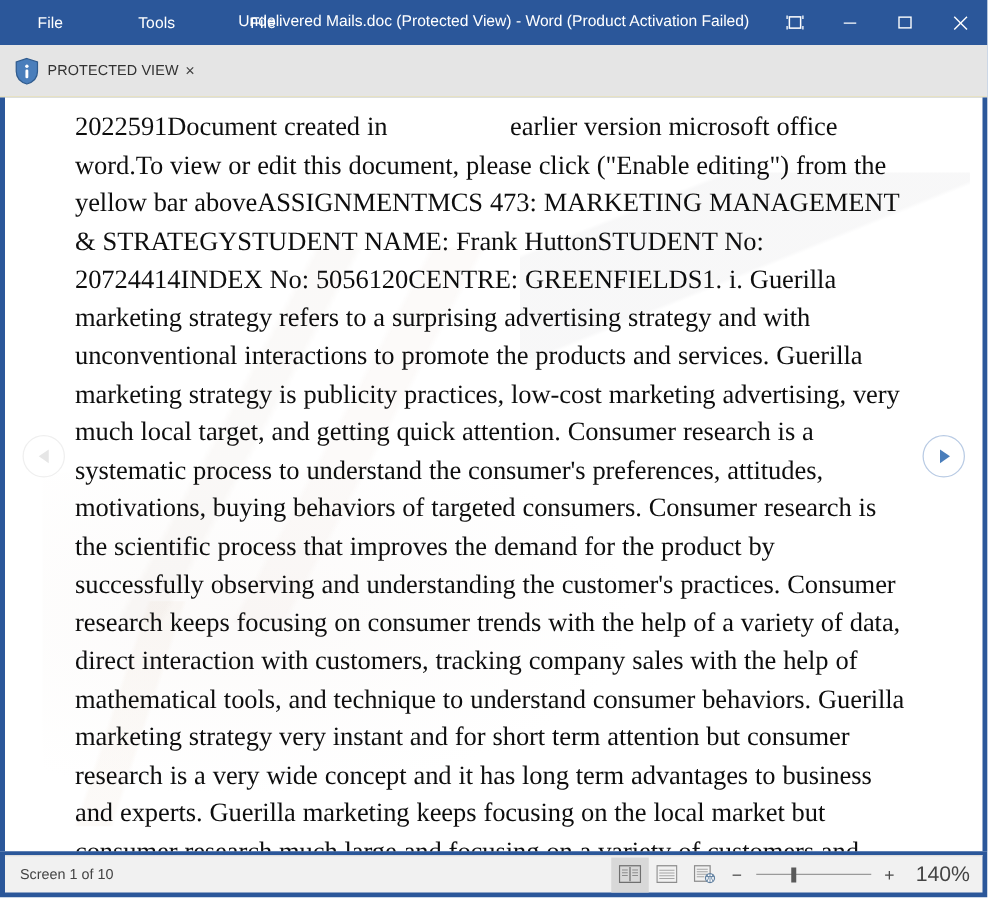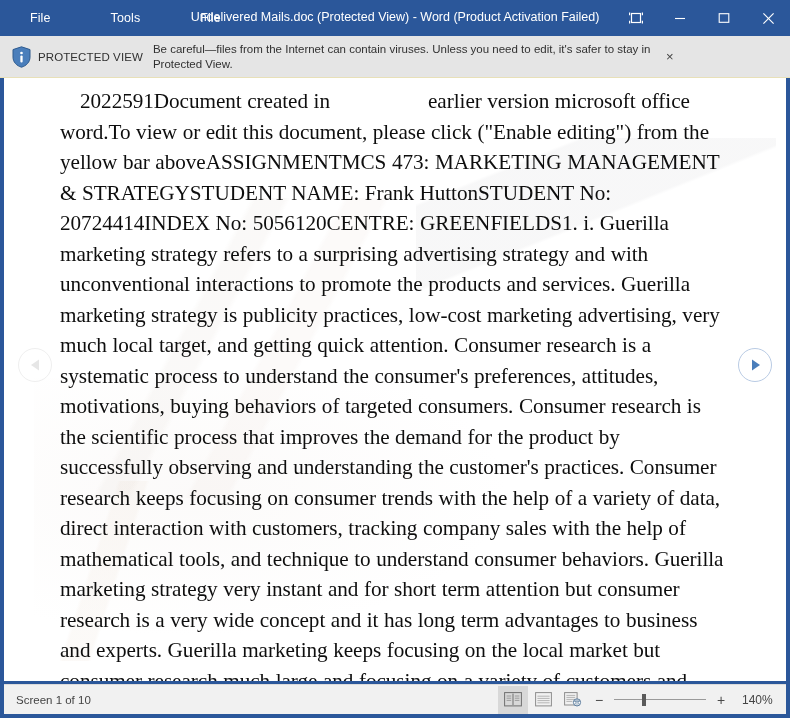--- a/index.html
+++ b/index.html
@@ -181,21 +181,20 @@
     font-size: 21.2px;
     line-height: 30.5px;
     color: #0e0e0e;
     text-align: left;
     letter-spacing: -0.05px;
     word-spacing: .3px;
   }
   .doctext .lead {
     display: inline-block;
     width: 348px;
-    margin-left: 20px;
   }
 
   
   .nav-arrow {
     position: absolute;
     width: 34px;
     height: 34px;
     border-radius: 50%;
     box-sizing: border-box;
     display: flex;
@@ -273,25 +272,25 @@
   }
   .zoom-thumb {
     position: absolute;
     left: 28px;
     top: 1px;
     width: 4px;
     height: 12px;
     background: #5a5a5a;
   }
   .zoom-level {
-    font-size: 12px;
+    font-size: 17px;
     color: #444444;
     margin-left: 10px;
     min-width: 34px;
-    text-align: left;
+    text-align: right;
   }
 </style>
 </head>
 <body>
 
 <div id="app">
 
   <div class="titlebar">
     <div class="menu-item first">File</div>
     <div class="menu-item spaced">Tools</div>
@@ -330,21 +329,20 @@
 
   <div class="protectbar">
     <div class="shield-wrap">
       <svg width="19" height="22" viewBox="0 0 19 22" aria-hidden="true">
         <path d="M9.5 0.8 L18 3.6 V11 C18 16.3 14.2 19.8 9.5 21.2 C4.8 19.8 1 16.3 1 11 V3.6 Z" fill="#4a7ebb" stroke="#2f5b8e" stroke-width="1"></path>
         <circle cx="9.5" cy="7" r="1.35" fill="#ffffff"></circle>
         <rect x="8.35" y="9.6" width="2.3" height="7" rx="1" fill="#ffffff"></rect>
       </svg>
     </div>
     <div class="pv-label">PROTECTED VIEW</div>
-    <div class="pv-msg">Be careful—files from the Internet can contain viruses. Unless you need to edit, it's safer to stay in Protected View.</div>
     <div class="pv-close">×</div>
   </div>
 
   <div class="docarea">
     <div class="wm wm1"></div>
     <div class="wm wm2"></div>
     <div class="wm wm3"></div>
     <div class="wm wm4"></div>
 
     <div class="doctext">

